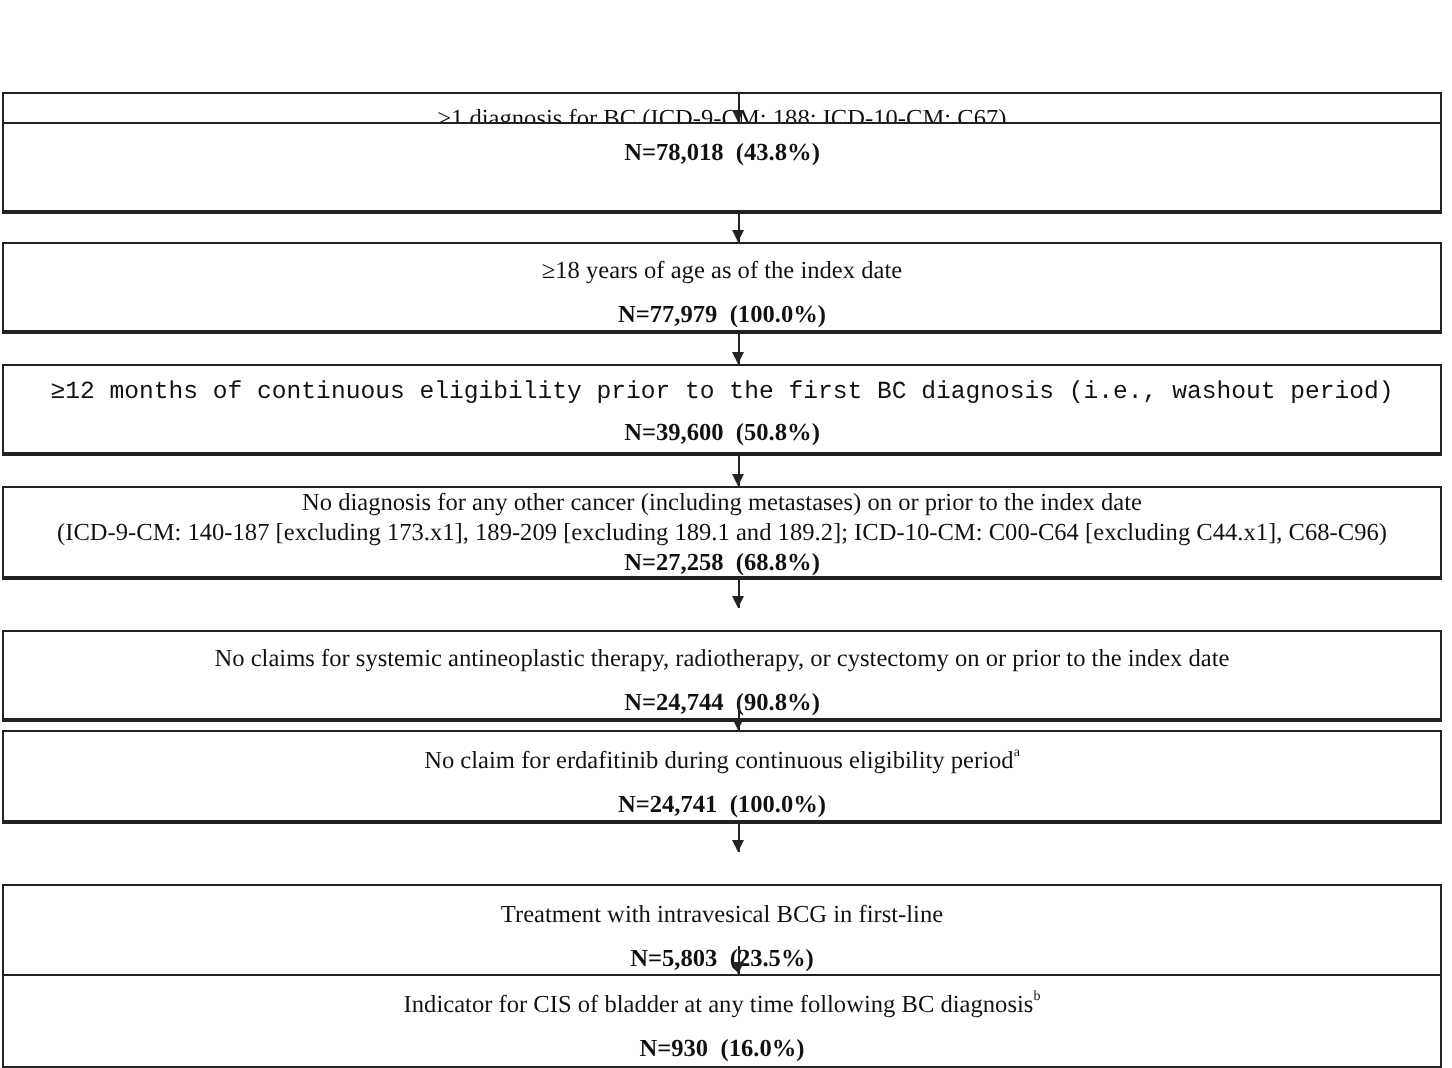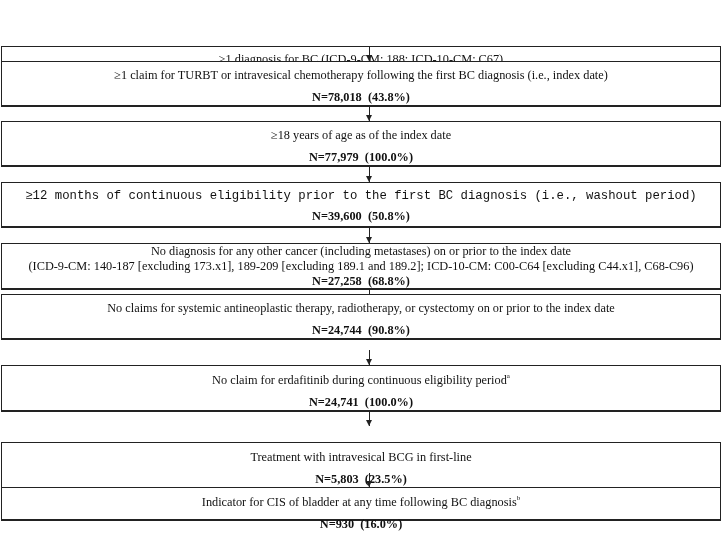--- a/index.html
+++ b/index.html
@@ -23,21 +23,20 @@
 <div class="box" style="top:2px;height:29px;margin-top:44px;">
   <div class="crit" style="margin-top:5px;">≥1 diagnosis for BC (ICD-9-CM: 188; ICD-10-CM: C67)</div>
   <div class="count" style="margin-top:7px;">N=178,017</div>
 </div>
 <div class="arrow" style="top:47px;">
   <div class="shaft" style="height:14px;"></div>
     <div class="head" style="top:8px;"></div>
 </div>
 
 <div class="box" style="top:61px;height:46px;">
-  <div class="crit" style="margin-top:6px;">≥1 claim for TURBT or intravesical chemotherapy following the first BC diagnosis (i.e., index date)</div>
   <div class="count" style="margin-top:7px;white-space:pre;">N=78,018  (43.8%)</div>
 </div>
 <div class="arrow" style="top:107px;">
   <div class="shaft" style="height:14px;"></div>
     <div class="head" style="top:8px;"></div>
 </div>
 
 <div class="box" style="top:121px;height:46px;">
   <div class="crit" style="margin-top:6px;">≥18 years of age as of the index date</div>
   <div class="count" style="margin-top:7px;white-space:pre;">N=77,979  (100.0%)</div>
@@ -59,21 +58,21 @@
 <div class="box" style="top:243px;height:47px;">
   <div class="crit" style="margin-top:0px;">No diagnosis for any other cancer (including metastases) on or prior to the index date</div>
   <div class="crit">(ICD-9-CM: 140-187 [excluding 173.x1], 189-209 [excluding 189.1 and 189.2]; ICD-10-CM: C00-C64 [excluding C44.x1], C68-C96)</div>
   <div class="count" style="white-space:pre;">N=27,258  (68.8%)</div>
 </div>
 <div class="arrow" style="top:290px;">
   <div class="shaft" style="height:14px;"></div>
     <div class="head" style="top:8px;"></div>
 </div>
 
-<div class="box" style="top:294px;height:46px;">
+<div class="box" style="top:315px;height:46px;">
   <div class="crit" style="margin-top:6px;">No claims for systemic antineoplastic therapy, radiotherapy, or cystectomy on or prior to the index date</div>
   <div class="count" style="margin-top:7px;white-space:pre;">N=24,744  (90.8%)</div>
 </div>
 <div class="arrow" style="top:350px;">
   <div class="shaft" style="height:15px;"></div>
     <div class="head" style="top:9px;"></div>
 </div>
 
 <div class="box" style="top:365px;height:47px;">
   <div class="crit" style="margin-top:7px;">
@@ -88,18 +87,18 @@
 
 <div class="box" style="top:442px;height:47px;">
   <div class="crit" style="margin-top:7px;">Treatment with intravesical BCG in first-line</div>
   <div class="count" style="margin-top:7px;white-space:pre;">N=5,803  (23.5%)</div>
 </div>
 <div class="arrow" style="top:473px;">
   <div class="shaft" style="height:14px;"></div>
     <div class="head" style="top:8px;"></div>
 </div>
 
-<div class="box" style="top:487px;height:34px;">
+<div class="box" style="top:487px;height:48px;">
   <div class="crit" style="margin-top:7px;">
     <span>Indicator for CIS of bladder at any time following BC diagnosis</span><sup>b</sup>
   </div>
   <div class="count" style="margin-top:7px;white-space:pre;text-align:center;">N=930  (16.0%)</div>
 </div>
 
 </body></html>

